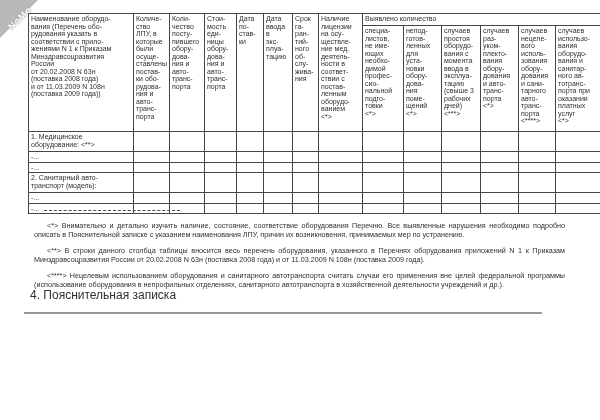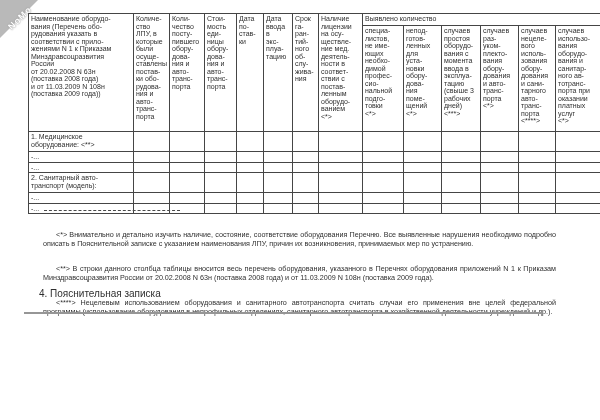--- a/index.html
+++ b/index.html
@@ -53,30 +53,30 @@
 
   
   .dash-sep {
     position:absolute; left:44px; top:210px; width:136px; height:0;
     border-top:1px dashed #4a4a4a;
   }
 
   
   .footnotes { position:absolute; left:27px; top:215px; width:545px; }
   .footnotes p.fn {
-    margin:16px;
+    margin:7px;
     font-size:7.2px; line-height:8.9px;
     text-align:justify;
     text-indent:13px;
     white-space:normal;
   }
 
   .section-title {
-    position:absolute; left:39px; top:288px;
-    font-size:10px;
+    position:absolute; left:30px; top:288px;
+    font-size:12px;
   }
 
   .bottom-line {
     position:absolute; left:24px; top:312px; width:518px; height:0;
     border-top:2px solid #969696;
   }
 </style>
 </head>
 <body>
 

